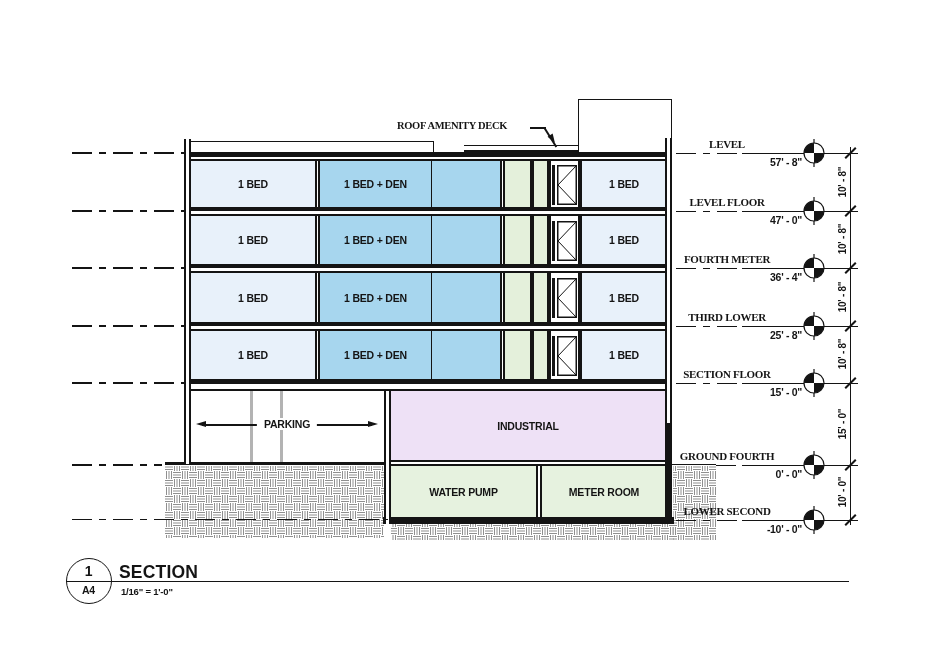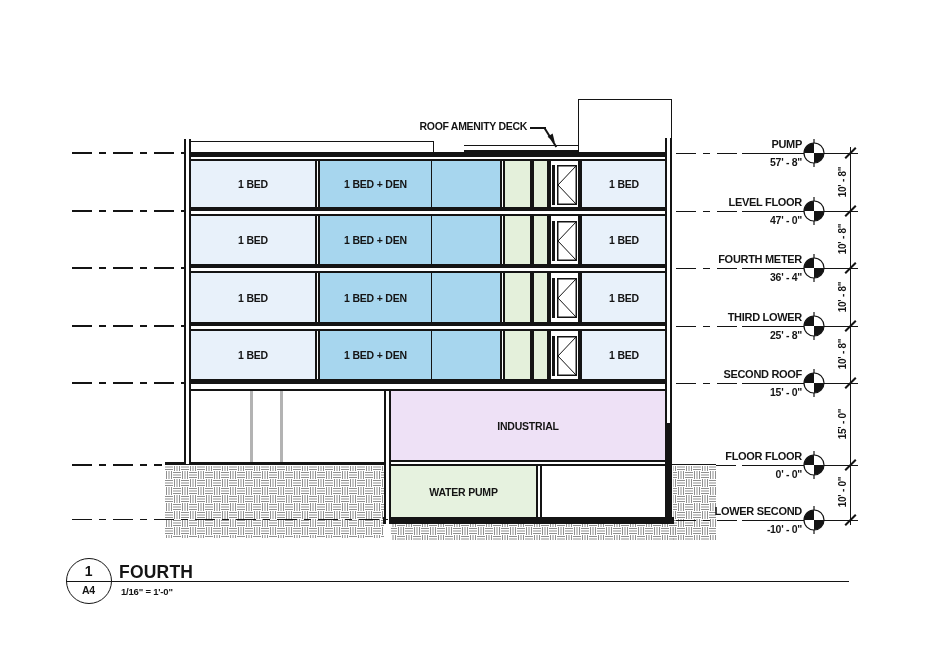--- a/index.html
+++ b/index.html
@@ -23,21 +23,21 @@
   .onebed{background:var(--one_bed);text-align:right;}
   .onebedden{background:var(--one_bed_den);}
   .corr{background:var(--corridor);}
   .svc{background:var(--service);}
   .ind{background:var(--industrial);}
   .roomlbl{display:flex;align-items:center;justify-content:center;font-weight:bold;font-size:10.5px;letter-spacing:-0.2px;color:#141414;}
   
   .dashH{height:1.5px;background:repeating-linear-gradient(90deg,#141414 0 20px,transparent 20px 27px,#141414 27px 34px,transparent 34px 41px);}
   .lineH{height:1.2px;background:#141414;}
   .lineV{width:1.2px;background:#141414;}
-  .lvlname{font-weight:bold;font-size:11px;letter-spacing:-0.3px;text-align:right;}
+  .lvlname{font-weight:bold;font-size:11px;letter-spacing:-0.3px;text-align:center;font-family:Liberation Serif, serif;}
   .lvlelev{font-weight:bold;font-size:10.5px;letter-spacing:-0.3px;text-align:right;}
   .dimtxt{font-weight:bold;font-size:10px;letter-spacing:-0.3px;text-align:center;transform:rotate(-90deg);}
   .tick{width:15px;height:2px;background:#141414;transform:rotate(-45deg);}
   .arrowline{height:1.5px;background:#141414;}
   .ah{width:0;height:0;border-top:3.5px solid transparent;border-bottom:3.5px solid transparent;}
   .ah.left{border-right:10px solid #141414;}
   .ah.right{border-left:10px solid #141414;}
   .parklbl{font-weight:bold;font-size:10.5px;letter-spacing:-0.2px;background:#fff;padding:0 7px;}
   .gcol{background:#b3b3b3;}
 </style>
@@ -169,28 +169,37 @@
       <rect x="0.75" y="0.75" width="18.5" height="38.5" fill="#fff" stroke="#141414" stroke-width="1.5"></rect>
       <path d="M19 1 L1 20 L19 39" fill="none" stroke="#141414" stroke-width="1"></path>
     </svg>
   <div class="abs wdbl" style="left:578px;top:331px;width:4px;height:48px;"></div>
   <div class="abs onebed roomlbl" style="left:582px;top:331px;width:84px;height:48px;">
       <span>1 BED</span>
     </div>
 
   <div class="abs gcol" style="left:250px;top:391px;width:2.5px;height:71px;"></div>
   <div class="abs gcol" style="left:280px;top:391px;width:2.5px;height:71px;"></div>
+  <div class="abs" style="left:196px;top:418px;width:182px;height:14px;">
+    <div class="abs arrowline" style="left:6px;top:6px;width:170px;"></div>
+    <div class="abs ah left" style="left:0;top:3px;"></div>
+    <div class="abs ah right" style="right:0;top:3px;"></div>
+    <div class="abs parklbl" style="left:50%;top:0px;transform:translateX(-50%);">PARKING</div>
+  </div>
   <div class="abs ind roomlbl" style="left:391px;top:391px;width:274px;height:69px;">
       <span>INDUSTRIAL</span>
     </div>
 
   <div class="abs svc roomlbl" style="left:391px;top:466px;width:145px;height:51px;">
       <span>WATER PUMP</span>
     </div>
   <div class="abs wdbl" style="left:536px;top:466px;width:6px;height:51px;"></div>
+  <div class="abs svc roomlbl" style="left:542px;top:466px;width:124px;height:51px;">
+      <span>METER ROOM</span>
+    </div>
 
   <div class="abs slab roof" style="left:185px;top:152px;width:487px;height:9px;"></div>
   <div class="abs slab" style="left:185px;top:207px;width:487px;height:9px;"></div>
   <div class="abs slab" style="left:185px;top:264px;width:487px;height:9px;"></div>
   <div class="abs slab" style="left:185px;top:322px;width:487px;height:9px;"></div>
   <div class="abs slab second" style="left:185px;top:379px;width:487px;height:12px;"></div>
   <div class="abs slab thin" style="left:385px;top:460px;width:287px;height:6px;"></div>
   <div class="abs solidblk" style="left:383px;top:517px;width:291px;height:7px;"></div>
 
   <div class="abs wdbl" style="left:184px;top:139px;width:7px;height:325px;"></div>
@@ -198,21 +207,21 @@
   <div class="abs solidblk" style="left:665px;top:423px;width:7px;height:101px;"></div>
   <div class="abs wdbl" style="left:384px;top:391px;width:7px;height:133px;"></div>
 
   <div class="abs lvlname b" style="left:377px;top:120px;width:150px;font-size:10.5px;">ROOF AMENITY DECK</div>
   <div class="abs lineH" style="left:530px;top:127px;width:16px;height:1.5px;"></div>
   <div class="abs" style="left:545px;top:127px;width:23px;height:1.5px;background:#141414;transform:rotate(58deg);transform-origin:left top;"></div>
   <div class="abs" style="left:548px;top:136px;width:0;height:0;border-top:3px solid transparent;border-bottom:3px solid transparent;border-left:9px solid #141414;transform:rotate(58deg);"></div>
 
   <div class="abs dashH" style="left:676px;top:152.5px;width:66px;"></div>
   <div class="abs lineH" style="left:742px;top:152.5px;width:116px;"></div>
-  <div class="abs lvlname" style="left:652px;top:138px;width:150px;">PUMP</div>
+  <div class="abs lvlname" style="left:652px;top:138px;width:150px;">LEVEL</div>
   <div class="abs lvlelev" style="left:652px;top:156px;width:150px;">57' - 8"</div>
   <svg class="abs" style="left:801px;top:139px;" width="26" height="28" xmlns="http://www.w3.org/2000/svg">
       <line x1="13" y1="0" x2="13" y2="28" stroke="#141414" stroke-width="1.2"></line>
       <circle cx="13" cy="14" r="10" fill="#fff" stroke="#141414" stroke-width="1.2"></circle>
       <path d="M13 14 L13 4 A10 10 0 0 0 3 14 Z" fill="#141414"></path>
       <path d="M13 14 L13 24 A10 10 0 0 0 23 14 Z" fill="#141414"></path>
     </svg>
   <div class="abs tick" style="left:843px;top:152px;"></div>
 
   <div class="abs dashH" style="left:676px;top:210.5px;width:66px;"></div>
@@ -246,33 +255,33 @@
   <svg class="abs" style="left:801px;top:312px;" width="26" height="28" xmlns="http://www.w3.org/2000/svg">
       <line x1="13" y1="0" x2="13" y2="28" stroke="#141414" stroke-width="1.2"></line>
       <circle cx="13" cy="14" r="10" fill="#fff" stroke="#141414" stroke-width="1.2"></circle>
       <path d="M13 14 L13 4 A10 10 0 0 0 3 14 Z" fill="#141414"></path>
       <path d="M13 14 L13 24 A10 10 0 0 0 23 14 Z" fill="#141414"></path>
     </svg>
   <div class="abs tick" style="left:843px;top:325px;"></div>
 
   <div class="abs dashH" style="left:676px;top:382.5px;width:66px;"></div>
   <div class="abs lineH" style="left:742px;top:382.5px;width:116px;"></div>
-  <div class="abs lvlname" style="left:652px;top:368px;width:150px;">SECOND ROOF</div>
+  <div class="abs lvlname" style="left:652px;top:368px;width:150px;">SECTION FLOOR</div>
   <div class="abs lvlelev" style="left:652px;top:386px;width:150px;">15' - 0"</div>
   <svg class="abs" style="left:801px;top:369px;" width="26" height="28" xmlns="http://www.w3.org/2000/svg">
       <line x1="13" y1="0" x2="13" y2="28" stroke="#141414" stroke-width="1.2"></line>
       <circle cx="13" cy="14" r="10" fill="#fff" stroke="#141414" stroke-width="1.2"></circle>
       <path d="M13 14 L13 4 A10 10 0 0 0 3 14 Z" fill="#141414"></path>
       <path d="M13 14 L13 24 A10 10 0 0 0 23 14 Z" fill="#141414"></path>
     </svg>
   <div class="abs tick" style="left:843px;top:382px;"></div>
 
   <div class="abs dashH" style="left:716px;top:464.5px;width:26px;"></div>
   <div class="abs lineH" style="left:742px;top:464.5px;width:116px;"></div>
-  <div class="abs lvlname" style="left:652px;top:450px;width:150px;">FLOOR FLOOR</div>
+  <div class="abs lvlname" style="left:652px;top:450px;width:150px;">GROUND FOURTH</div>
   <div class="abs lvlelev" style="left:652px;top:468px;width:150px;">0' - 0"</div>
   <svg class="abs" style="left:801px;top:451px;" width="26" height="28" xmlns="http://www.w3.org/2000/svg">
       <line x1="13" y1="0" x2="13" y2="28" stroke="#141414" stroke-width="1.2"></line>
       <circle cx="13" cy="14" r="10" fill="#fff" stroke="#141414" stroke-width="1.2"></circle>
       <path d="M13 14 L13 4 A10 10 0 0 0 3 14 Z" fill="#141414"></path>
       <path d="M13 14 L13 24 A10 10 0 0 0 23 14 Z" fill="#141414"></path>
     </svg>
   <div class="abs tick" style="left:843px;top:464px;"></div>
 
   <div class="abs dashH" style="left:676px;top:519.5px;width:66px;z-index:5;"></div>
@@ -293,16 +302,16 @@
   <div class="abs dimtxt" style="left:808px;top:291px;width:70px;height:12px;">10' - 8"</div>
   <div class="abs dimtxt" style="left:808px;top:348px;width:70px;height:12px;">10' - 8"</div>
   <div class="abs dimtxt" style="left:808px;top:418px;width:70px;height:12px;">15' - 0"</div>
   <div class="abs dimtxt" style="left:808px;top:486px;width:70px;height:12px;">10' - 0"</div>
 
   <div class="abs lineH" style="left:66px;top:581px;width:783px;"></div>
   <div class="abs" style="left:66px;top:558px;width:46px;height:46px;border:1.5px solid #141414;border-radius:50%;box-sizing:border-box;">
     <div class="abs b" style="left:0;top:4px;width:43px;text-align:center;font-size:14px;">1</div>
     <div class="abs b" style="left:0;top:25px;width:43px;text-align:center;font-size:10.5px;">A4</div>
   </div>
-  <div class="abs b" style="left:119px;top:562px;font-size:17.5px;letter-spacing:0.2px;">FOURTH</div>
+  <div class="abs b" style="left:119px;top:562px;font-size:17.5px;letter-spacing:0.2px;">SECTION</div>
   <div class="abs b" style="left:121px;top:586px;font-size:9.5px;">1/16" = 1'-0"</div>
 
 </div>
 
 </body></html>

